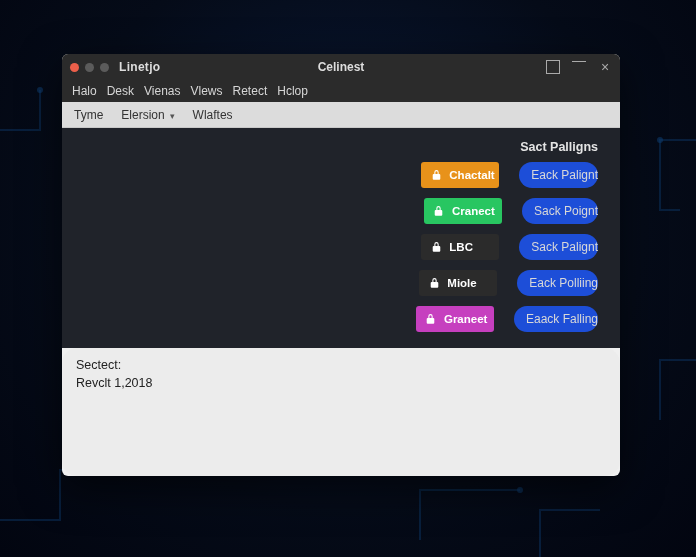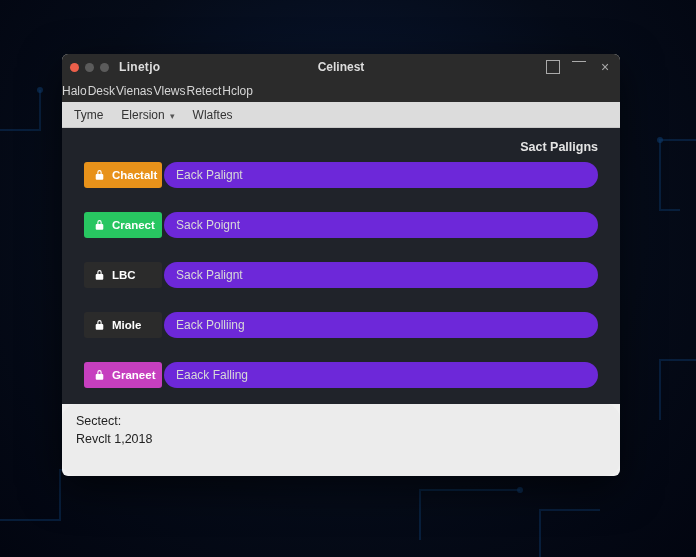--- a/index.html
+++ b/index.html
@@ -49,22 +49,22 @@
   .sq { width:9px; height:9px; border:1px solid #aaa; }
   .dash { width:10px; height:0; border-top:1px solid #aaa; margin-top:2px;}
   .x { font-size:14px; line-height:1; }
 
   
   .menubar {
     height: 22px;
     background: #2b2b2b;
     display:flex;
     align-items:center;
-    gap: 1px;
-    padding: 0 0;
+    gap: 10px;
+    padding: 0 10px;
     color: #d6d6d6;
     font-size: 12px;
   }
   .menubar .menu-item { cursor:default; }
 
   
   .toolbar {
     height: 26px;
     background: #dcdcdc;
     display:flex;
@@ -81,36 +81,36 @@
   .content {
     flex: 0 0 auto;
     background: #20232a;
     padding: 10px 22px 16px 22px;
   }
   .section-title {
     color:#e4e4e4; font-size:12.5px; font-weight:600;
     margin: 2px 0 8px 102px;
     text-align: right;
   }
-  .rows { display:flex; flex-direction:column; gap:24px; }
+  .rows { display:flex; flex-direction:column; gap:10px;align-items:flex-end; }
   .row { display:flex; align-items:stretch; height:26px; }
   .pill {
     width: 78px;
     display:flex; align-items:center;
     border-radius:3px;
     color:#fff; font-size:11.5px; font-weight:600;
     padding-left:4px;
   }
   .pill .icon { width:22px; display:flex; align-items:center; justify-content:center; }
   .pill .icon svg { width:13px; height:13px; }
   .pill .label { padding-left:2px; }
   .row-body {
     flex:1;
-    margin-left:2px;
-    background:#6d28d9;
+    margin-left:20px;
+    background:#1d4ed8;
     border-radius:13px;
     color:#d8d8d8;
     font-size:12px;
     display:flex; align-items:center;
     padding-left:12px;
   }
 
   
   .footer {
     flex:1;

